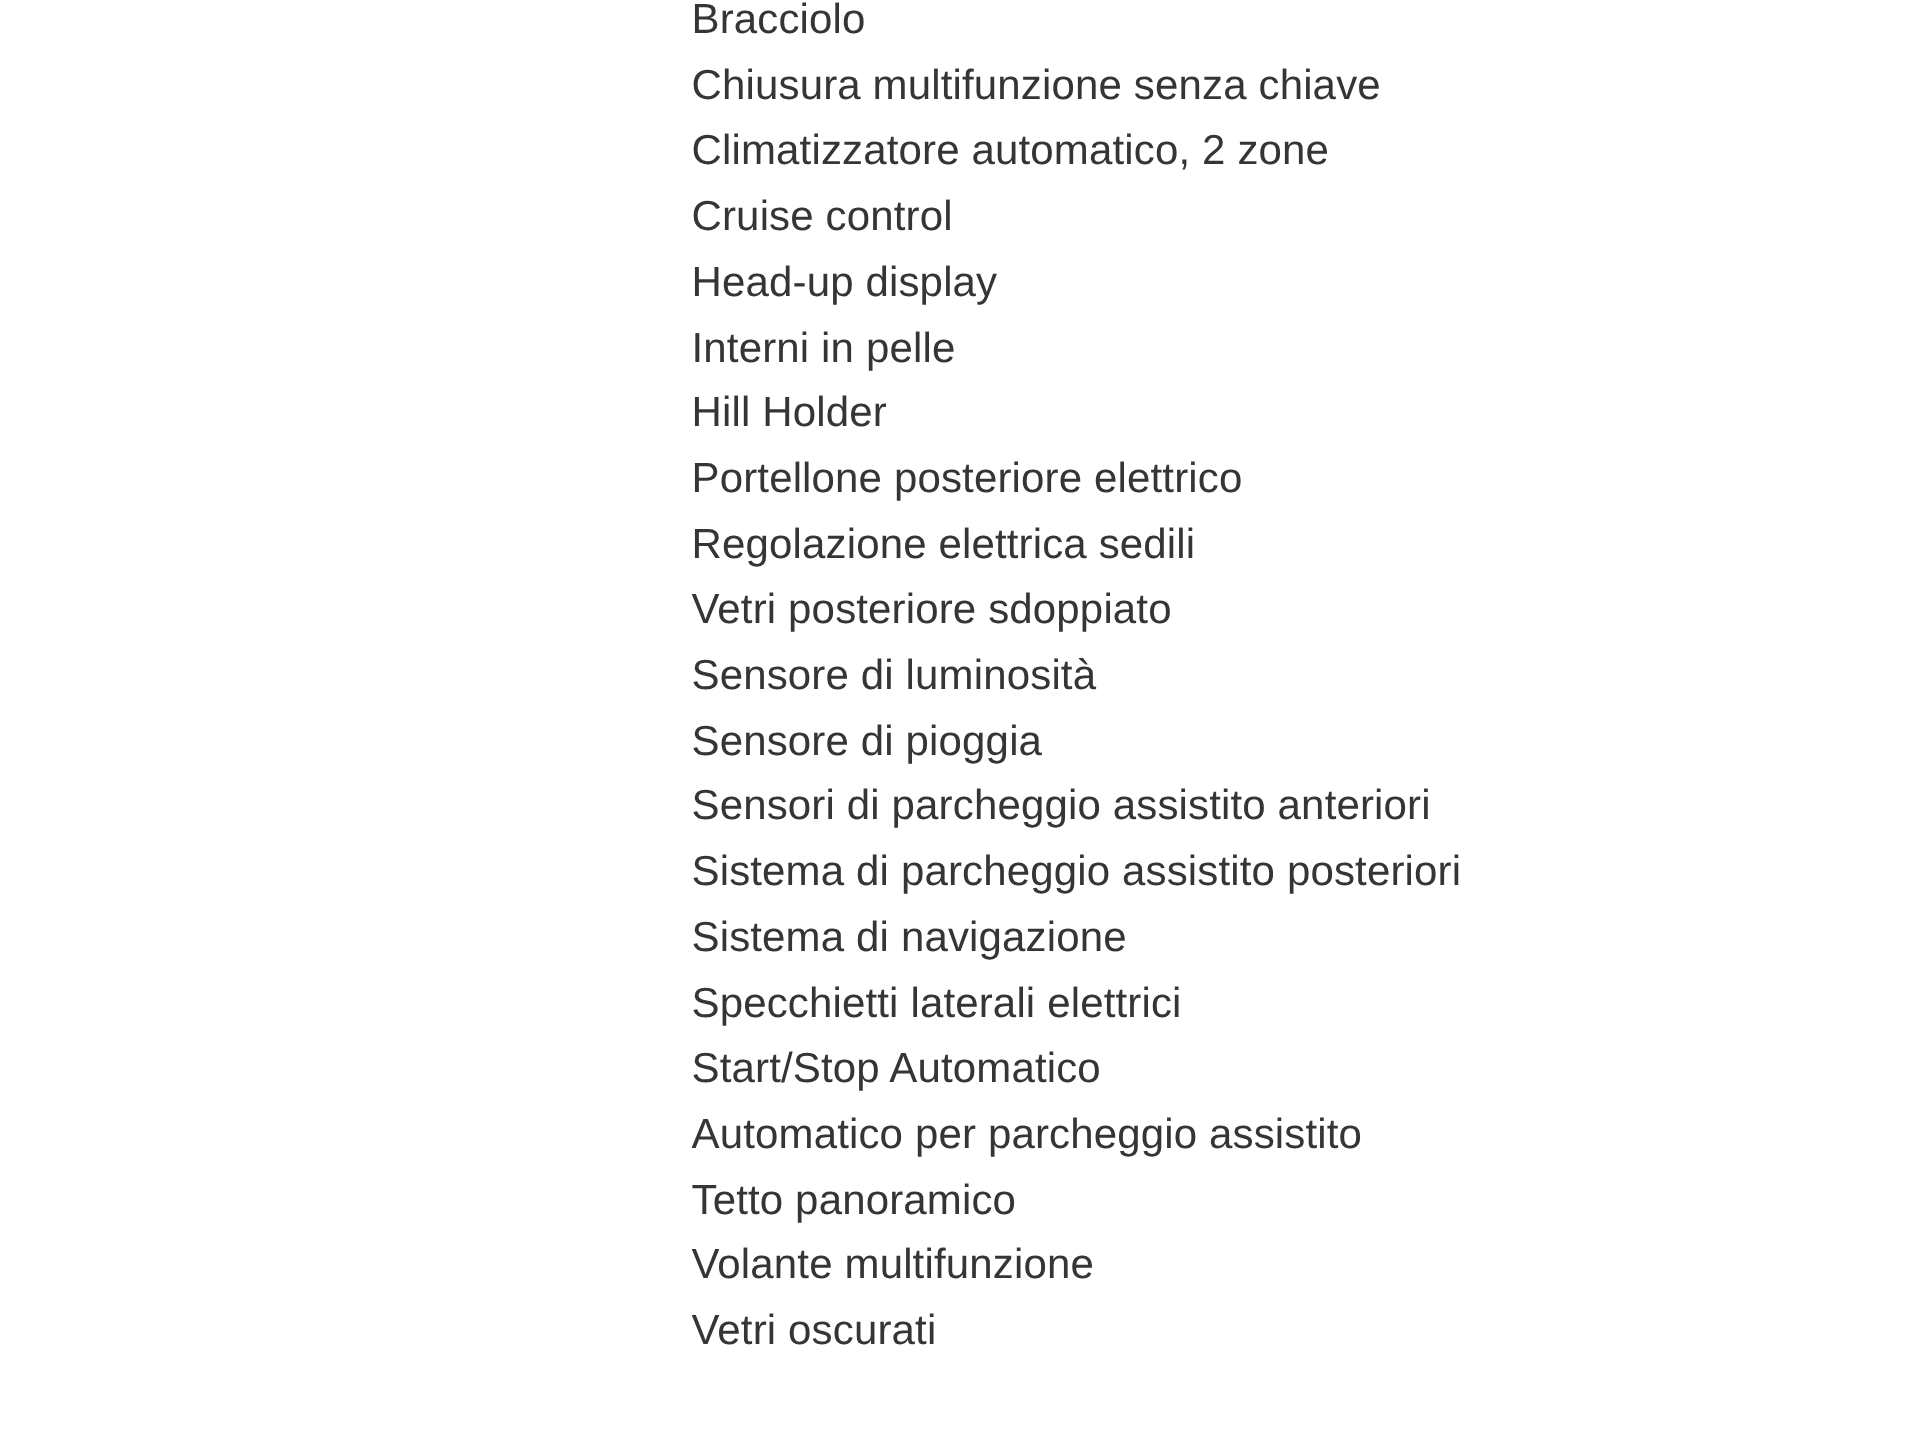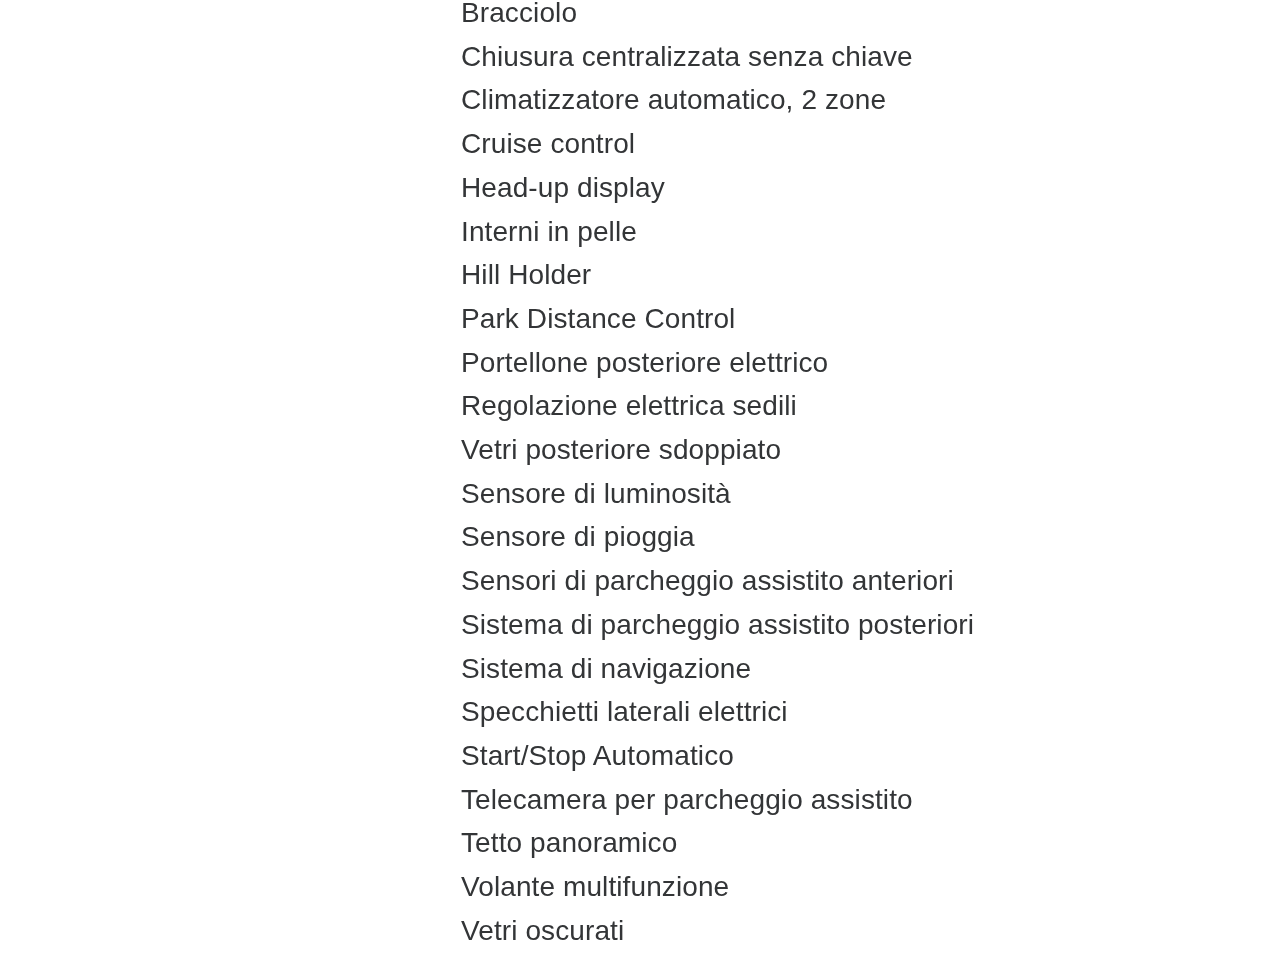--- a/index.html
+++ b/index.html
@@ -32,35 +32,34 @@
       margin: 0;
       padding: 0;
     }
   </style>
 </head>
 <body>
 
 <div>
   <ul class="equipment-list" id="equipment-list">
       <li>Bracciolo</li>
-      <li>Chiusura centralizzata senza chiave</li>
+      <li>Chiusura multifunzione senza chiave</li>
       <li>Climatizzatore automatico, 2 zone</li>
       <li>Cruise control</li>
       <li>Head-up display</li>
       <li>Interni in pelle</li>
       <li>Hill Holder</li>
-      <li>Park Distance Control</li>
       <li>Portellone posteriore elettrico</li>
       <li>Regolazione elettrica sedili</li>
       <li>Vetri posteriore sdoppiato</li>
       <li>Sensore di luminosità</li>
       <li>Sensore di pioggia</li>
       <li>Sensori di parcheggio assistito anteriori</li>
       <li>Sistema di parcheggio assistito posteriori</li>
       <li>Sistema di navigazione</li>
       <li>Specchietti laterali elettrici</li>
       <li>Start/Stop Automatico</li>
-      <li>Telecamera per parcheggio assistito</li>
+      <li>Automatico per parcheggio assistito</li>
       <li>Tetto panoramico</li>
       <li>Volante multifunzione</li>
       <li>Vetri oscurati</li>
     </ul>
 </div>
 
 </body></html>

